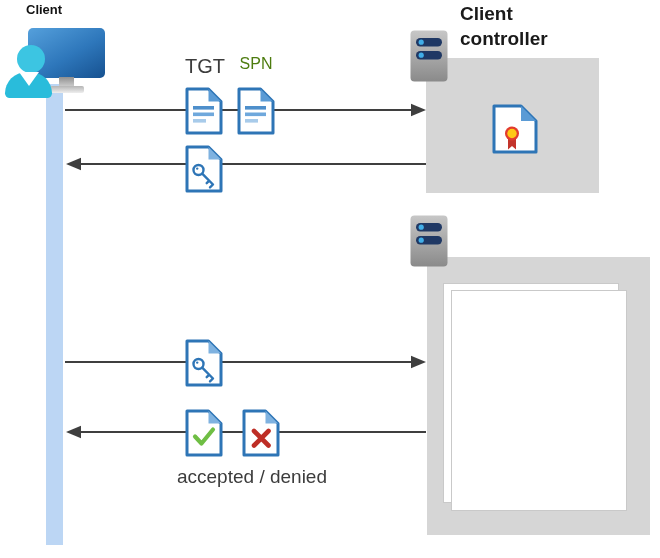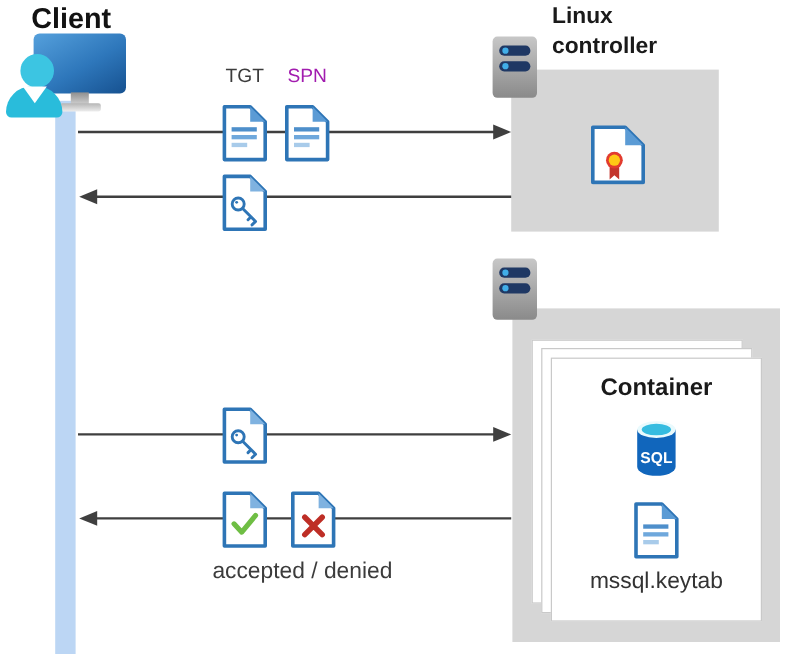--- a/index.html
+++ b/index.html
@@ -6,38 +6,38 @@
   .canvas{
     position:relative;width:660px;height:558px;overflow:hidden;background:#fff;
     font-family:"Liberation Sans",sans-serif;
   }
   .abs{position:absolute;}
 
   
   .timeline{left:46px;top:84px;width:17px;height:461px;background:#BCD6F4;z-index:1;}
 
   
-  .client-label{left:26px;top:2px;font-size:24px;font-weight:bold;color:#121212;z-index:6;}
+  .client-label{left:26px;top:2px;font-size:13px;font-weight:bold;color:#121212;z-index:6;}
   .monitor{left:28px;top:28px;width:77px;height:50px;border-radius:5px;
     background:linear-gradient(150deg,#55a0dc 0%,#2e77bb 55%,#165190 100%);z-index:3;}
   .stand-neck{left:59px;top:77px;width:15px;height:10px;
     background:linear-gradient(180deg,#8f8f8f,#cfcfcf);z-index:3;}
   .stand-base{left:50px;top:86px;width:34px;height:7px;border-radius:2px;
     background:linear-gradient(180deg,#b5b5b5,#eeeeee);z-index:3;}
   .person-head{left:17px;top:45px;width:28px;height:28px;border-radius:50%;
     background:#3cc5e2;z-index:4;}
   .person-body{left:5px;top:72px;width:47px;height:26px;border-radius:23px 23px 5px 5px;
     background:#29bcdb;z-index:4;}
   .person-vneck{left:50%;top:0;transform:translateX(-50%);width:0;height:0;
     border-left:10px solid transparent;border-right:10px solid transparent;
     border-top:14px solid #fff;position:absolute;}
 
   
-  .lbl-tgt{left:185px;top:55px;width:38px;text-align:center;font-size:16px;color:#3c3c3c;z-index:6;}
-  .lbl-spn{left:237px;top:55px;width:38px;text-align:center;font-size:16px;color:#a21caf;z-index:6;}
+  .lbl-tgt{left:185px;top:55px;width:38px;text-align:center;font-size:20px;color:#3c3c3c;z-index:6;}
+  .lbl-spn{left:237px;top:55px;width:38px;text-align:center;font-size:16px;color:#4d7c0f;z-index:6;}
   .lbl-result{left:103px;top:466px;width:224px;text-align:right;font-size:19px;color:#3c3c3c;z-index:6;}
 
   
   .arrows{left:0;top:0;width:660px;height:558px;z-index:2;}
 
   
   .doc{z-index:5;}
   .doc-tgt{left:185px;top:87px;}
   .doc-spn{left:237px;top:87px;}
   .doc-key-top{left:185px;top:145px;}
@@ -153,21 +153,21 @@
         <stop offset="0" stop-color="#c7c7c7"></stop>
           <stop offset="1" stop-color="#8a8a8a"></stop>
       </linearGradient>
     </defs>
     <rect x="0.5" y="0.5" width="37" height="51" rx="4" fill="url(#srvGrad1)"></rect>
     <rect x="6" y="8" width="26" height="8.5" rx="4.2" fill="#1F3864"></rect>
     <rect x="6" y="21" width="26" height="8.5" rx="4.2" fill="#1F3864"></rect>
     <circle cx="11.2" cy="12.2" r="2.6" fill="#41AEE8"></circle>
     <circle cx="11.2" cy="25.2" r="2.6" fill="#41AEE8"></circle>
   </svg>
-  <div class="abs dc-label">Linux controller</div>
+  <div class="abs dc-label">Client controller</div>
   <svg class="abs cert" width="46" height="50" viewBox="0 0 46 50">
     <path d="M2,2 H29 L44,17 V48 H2 Z" fill="#fff" stroke="#2E75B6" stroke-width="3" stroke-linejoin="round"></path>
     <path d="M29,2 L44,17 H29 Z" fill="#5B9BD5"></path>
     <path d="M16,33 H24 V45.5 L20,42 L16,45.5 Z" fill="#C3342B"></path>
     <circle cx="20" cy="29.5" r="7" fill="#E23B2E"></circle>
     <circle cx="20" cy="29.5" r="4.7" fill="#FFC915"></circle>
   </svg>
 
   <div class="abs lx-box"></div>
   <svg class="abs lx-server" width="38" height="52" viewBox="0 0 38 52">
@@ -179,31 +179,14 @@
     </defs>
     <rect x="0.5" y="0.5" width="37" height="51" rx="4" fill="url(#srvGrad2)"></rect>
     <rect x="6" y="8" width="26" height="8.5" rx="4.2" fill="#1F3864"></rect>
     <rect x="6" y="21" width="26" height="8.5" rx="4.2" fill="#1F3864"></rect>
     <circle cx="11.2" cy="12.2" r="2.6" fill="#41AEE8"></circle>
     <circle cx="11.2" cy="25.2" r="2.6" fill="#41AEE8"></circle>
   </svg>
 
   <div class="abs card card-back"></div>
   <div class="abs card card-mid"></div>
-  <div class="abs card card-front">
-    <div class="card-title">Container</div>
-    <svg class="sql-icon" width="36" height="48" viewBox="0 0 36 48">
-      <path d="M2,8 V39 A16,7.5 0 0 0 34,39 V8 Z" fill="#1166BC"></path>
-      <ellipse cx="18" cy="8" rx="16" ry="7" fill="#E9FAFD"></ellipse>
-      <ellipse cx="18" cy="8" rx="12.2" ry="4.8" fill="#36BCE0"></ellipse>
-      <text x="18" y="36" text-anchor="middle" font-family="Liberation Sans, sans-serif" font-size="13" font-weight="bold" fill="#fff">SQL</text>
-    </svg>
-    <svg class="keytab-doc" width="38" height="48" viewBox="0 0 38 48">
-      <path d="M2,2 H23.5 L36,14.5 V46 H2 Z" fill="#fff" stroke="#2E75B6" stroke-width="3" stroke-linejoin="round"></path>
-      <path d="M23.5,2 L36,14.5 H23.5 Z" fill="#5B9BD5"></path>
-      <rect x="8" y="19" width="21" height="3.6" fill="#4E8FCB"></rect>
-      <rect x="8" y="25.5" width="21" height="3.6" fill="#6FA8DC"></rect>
-      <rect x="8" y="32" width="13" height="3.6" fill="#A8CBEA"></rect>
-    </svg>
-    <div class="keytab-label">mssql.keytab</div>
-  </div>
 
 </div>
 
 </body></html>

